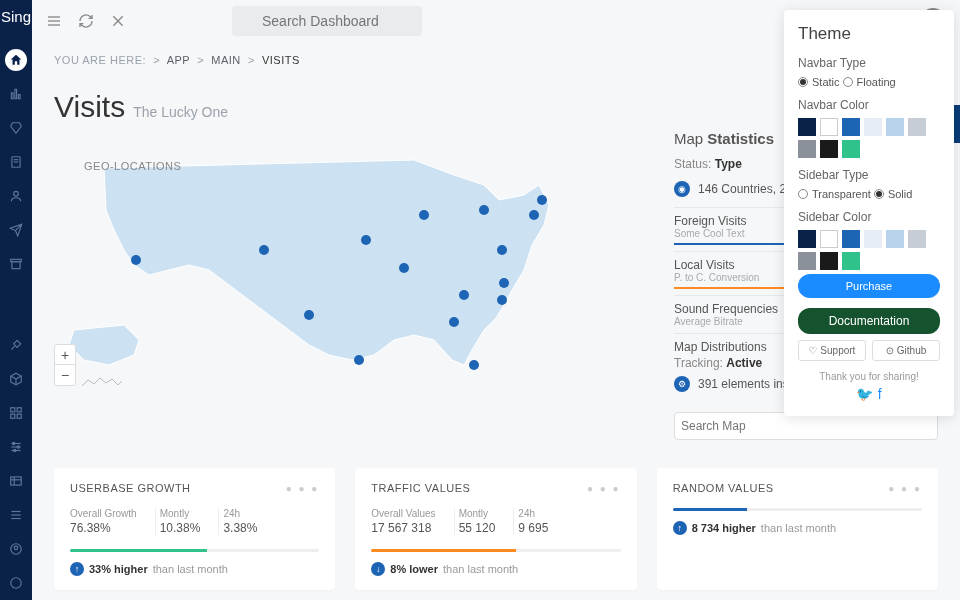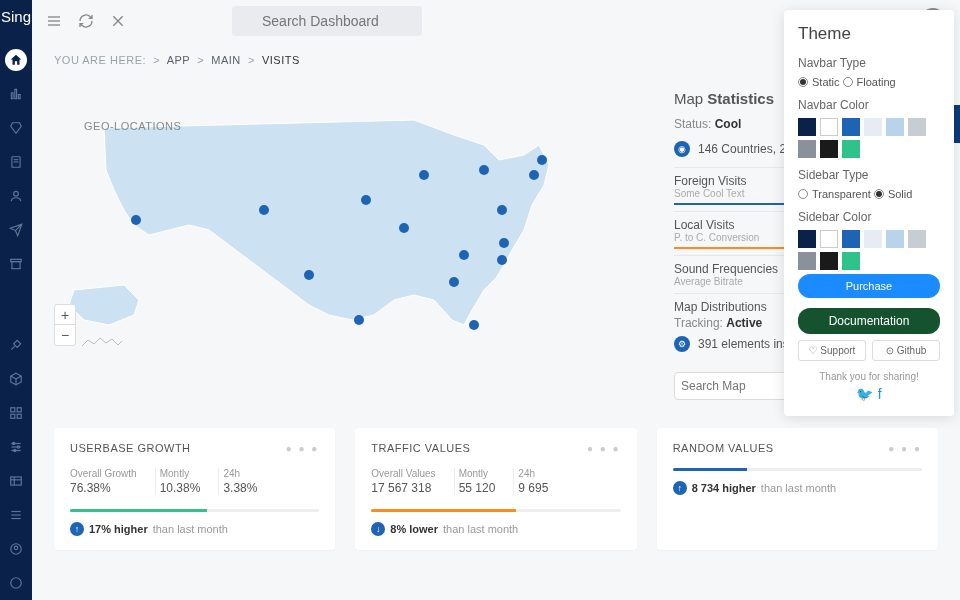--- a/index.html
+++ b/index.html
@@ -208,20 +208,23 @@
     </svg>
 </div>
 
 <div class="main">
   <div class="crumb">
     <span>YOU ARE HERE:</span>&nbsp;&nbsp;&gt;&nbsp;
     <a>App</a>&nbsp;&nbsp;&gt;&nbsp;
     <a>Main</a>&nbsp;&nbsp;&gt;&nbsp;
     <span class="cur">Visits</span>
   </div>
+  <div class="title">
+    <span>Visits</span><span class="sub">The Lucky One</span>
+  </div>
 
   <div class="maprow">
     <div class="mapbox">
       <svg class="usmap" viewBox="0 0 560 260">
         <path d="M50 38 L360 30 L400 45 L430 55 L445 70 L470 65 L485 55 L495 75 L490 95 L478 115 L470 140 L458 160 L450 175 L442 188 L430 200 L418 220 L410 235 L398 230 L380 210 L360 205 L340 210 L320 225 L298 230 L275 225 L255 215 L235 200 L215 185 L195 170 L175 155 L155 140 L135 135 L115 140 L95 145 L80 135 L70 120 L60 100 L52 80 Z" fill="#cce1f2" stroke="#fff" stroke-width="1"></path>
         <path d="M20 200 L70 195 L85 210 L80 225 L55 235 L30 230 L15 215 Z" fill="#cce1f2" stroke="#fff"></path>
         <g id="map-dots">
             <circle cx="82" cy="130" r="5" fill="#1e64b4"></circle>
             <circle cx="210" cy="120" r="5" fill="#1e64b4"></circle>
             <circle cx="255" cy="185" r="5" fill="#1e64b4"></circle>
@@ -247,21 +250,21 @@
         <button>+</button>
         <button>−</button>
       </div>
       <svg class="spark" viewBox="0 0 40 14">
           <polyline points="0,10 6,4 12,8 18,2 24,7 30,3 36,9 40,5" fill="none" stroke="#bbb" stroke-width="1"></polyline>
         </svg>
     </div>
 
     <div class="statcol">
       <h3><span>Map </span><b>Statistics</b></h3>
-      <div class="status"><span>Status:</span> <b>Cool</b></div>
+      <div class="status"><span>Status:</span> <b>Type</b></div>
       <div class="statrow">
           <span class="ic-circ">◉</span>
           <span>146 Countries, 2759 Cities</span>
         </div>
       <div class="statgrp">
           <div class="t">Foreign Visits</div>
           <div class="s">Some Cool Text</div>
           <div class="bar blue"></div>
         </div>
       <div class="statgrp">
@@ -303,21 +306,21 @@
         <div class="metric">
             <div class="l">24h</div>
             <div class="v">3.38%</div>
           </div>
       </div>
       <div class="pbar">
           <div style="width:55%;background:#2fc28a"></div>
         </div>
       <div class="foot">
           <span class="arrow">↑</span>
-          <b>17% higher</b> 
+          <b>33% higher</b> 
           <span>than last month</span>
         </div>
     </div>
     <div class="card">
       <div class="card-h">
           <span>TRAFFIC VALUES</span>
           <span class="dots">● ● ●</span>
         </div>
       <div class="metrics">
         <div class="metric">

